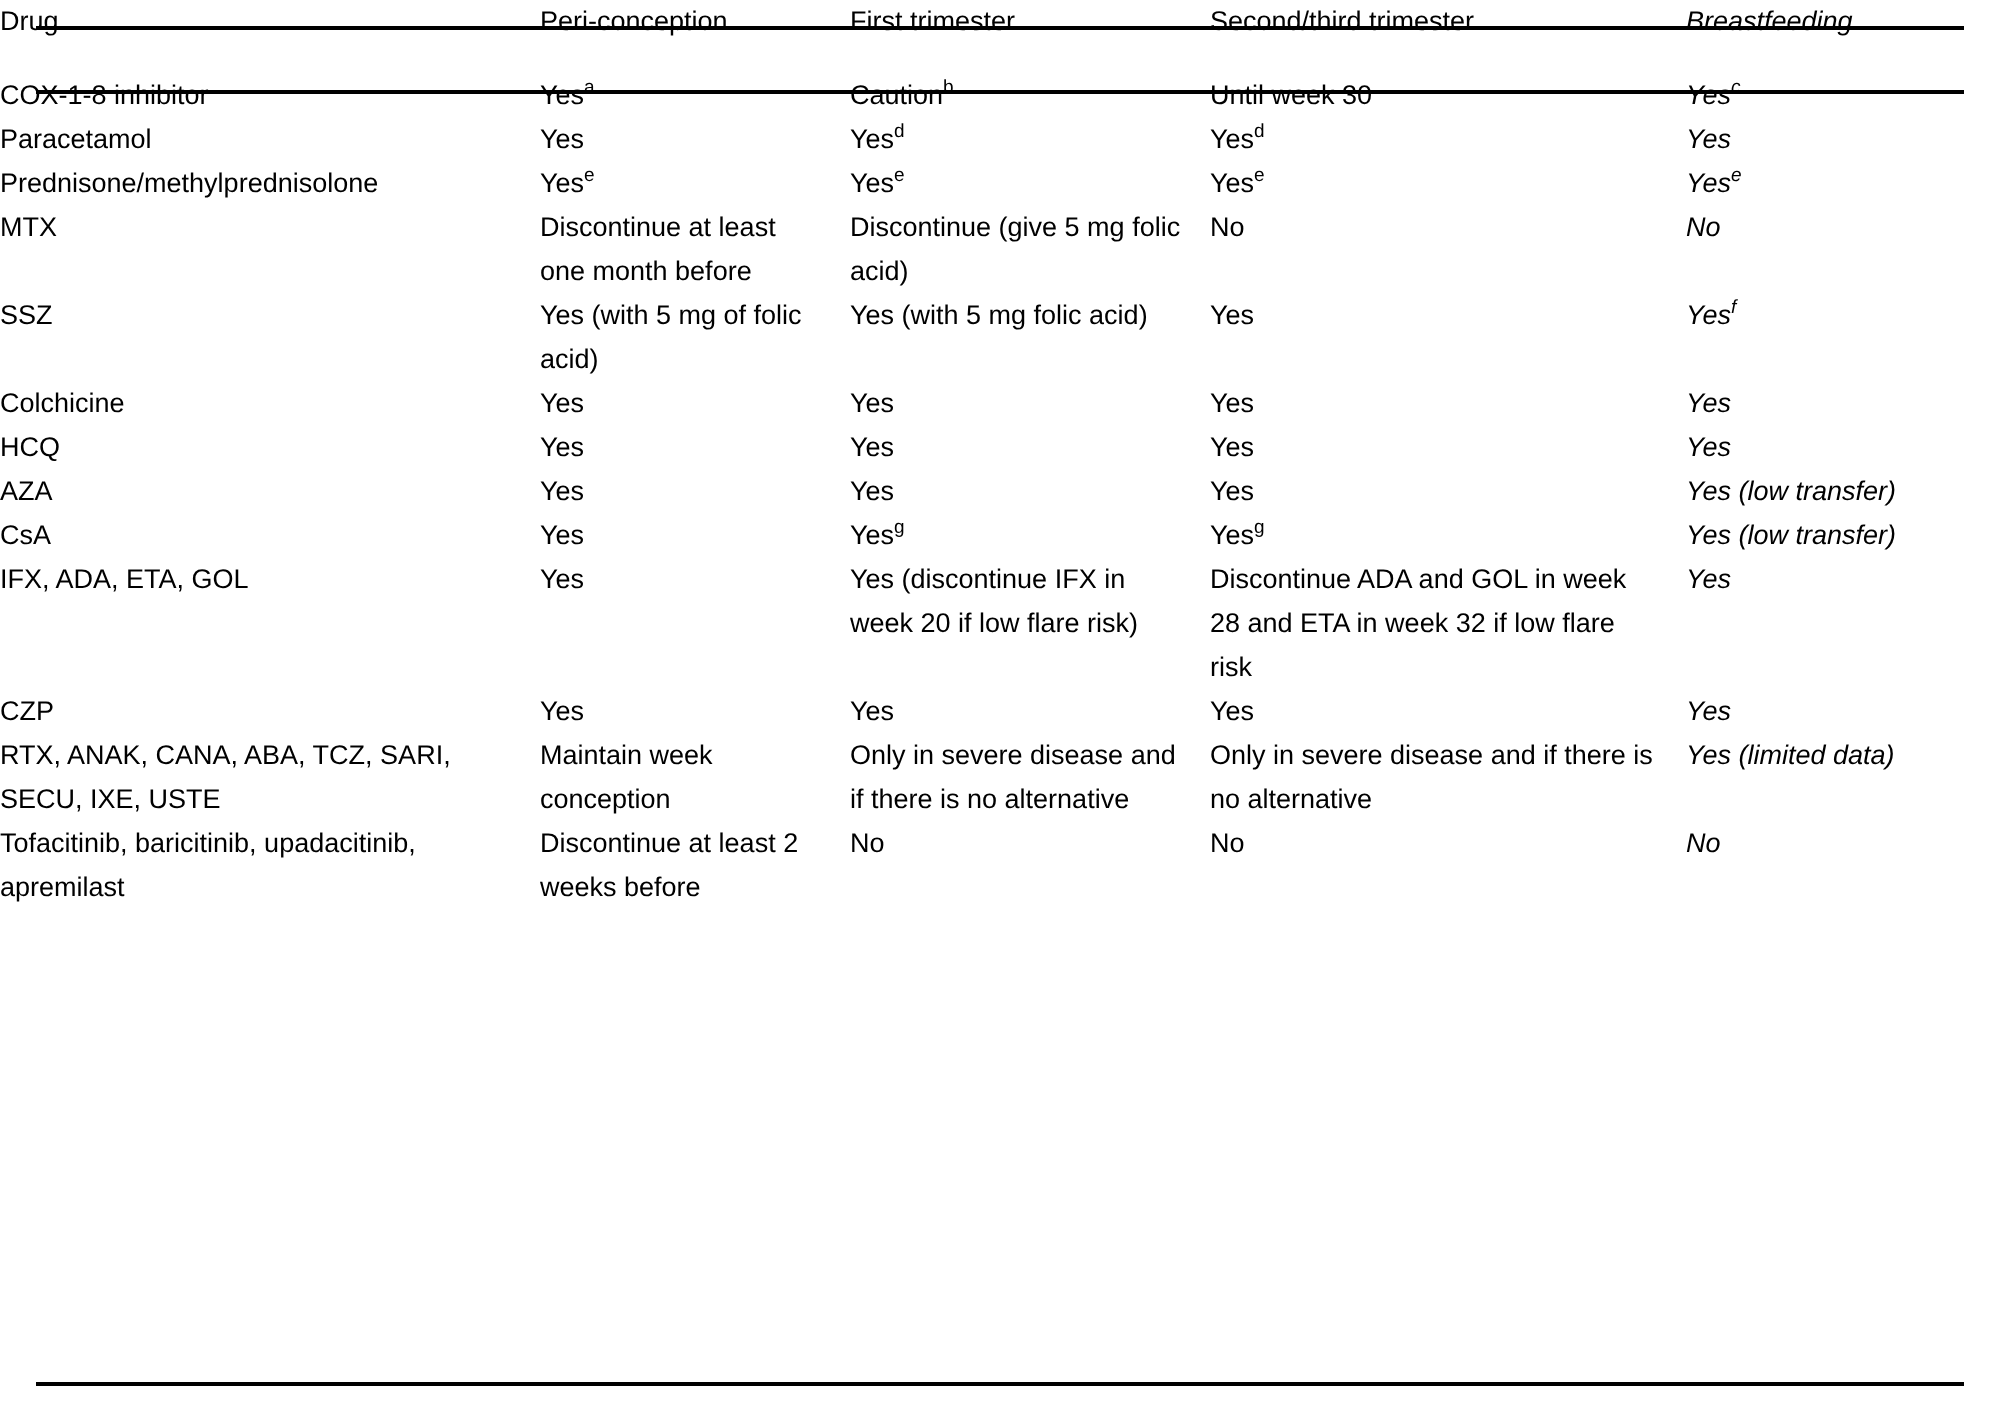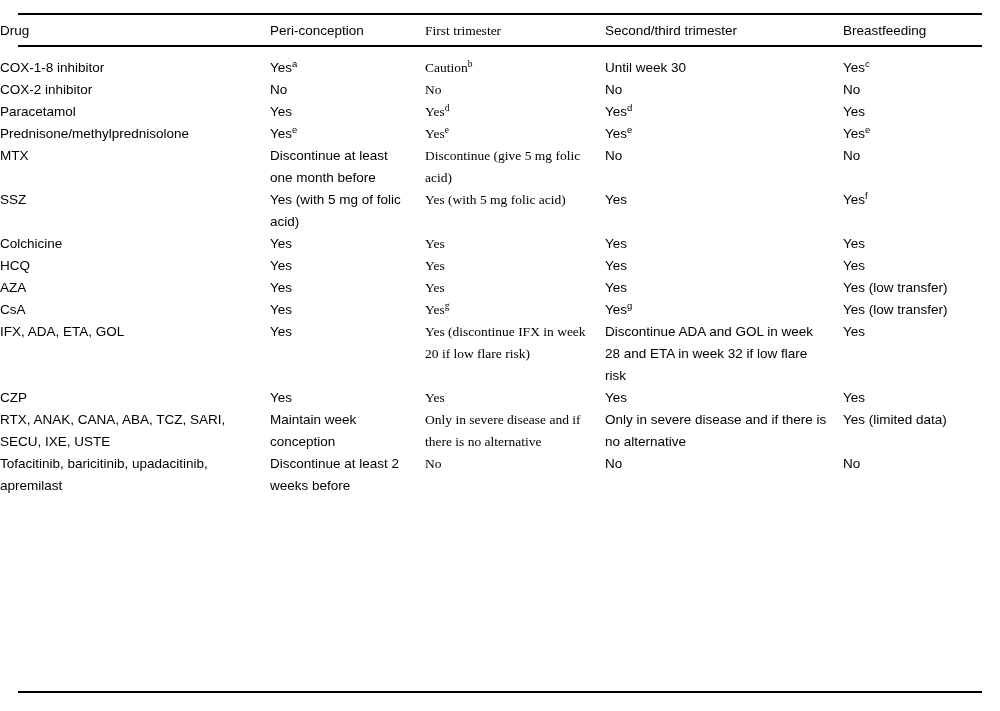--- a/index.html
+++ b/index.html
@@ -53,37 +53,37 @@
     text-align: left;
     font-weight: normal;
     font-size: 13.5px;
     line-height: 22px;
     padding: 0 12px 0 0;
     border: 0;
   }
 
   thead tr.header-row th {
     height: 32px;
-    padding-top: 20px;
+    padding-top: 0;
     padding-bottom: 0;
   }
 
   tbody tr.data-row td {
     padding-top: 0;
     padding-bottom: 0;
   }
 
   tbody tr.first-data td { padding-top: 5px; }
 
   
   .cell-drug   { padding-left: 25px; }
   .cell-peri   { padding-left: 0; }
-  .cell-first  { padding-left: 0; font-family: Liberation Serif, serif; }
+  .cell-first  { padding-left: 0; }
   .cell-second { padding-left: 0; }
-  .cell-bf     { padding-left: 0; }
+  .cell-bf     { padding-left: 0; font-style: italic; }
 
   thead .cell-drug { padding-left: 25px; }
 
   
   table.drug-table col.c-drug   { width: 270px; }
 
   sup {
     font-size: 9.5px;
     line-height: 0;
     vertical-align: super;
@@ -119,27 +119,20 @@
     </thead>
     <tbody id="table-body">
         <tr class="data-row first-data">
           <td class="cell-drug"><span class="cell-text">COX-1-8 inhibitor</span></td>
           <td class="cell-peri"><span class="cell-text">Yes</span><sup>a</sup></td>
           <td class="cell-first"><span class="cell-text">Caution</span><sup>b</sup></td>
           <td class="cell-second"><span class="cell-text">Until week 30</span></td>
           <td class="cell-bf"><span class="cell-text">Yes</span><sup>c</sup></td>
         </tr>
         <tr class="data-row">
-          <td class="cell-drug"><span class="cell-text">COX-2 inhibitor</span></td>
-          <td class="cell-peri"><span class="cell-text">No</span></td>
-          <td class="cell-first"><span class="cell-text">No</span></td>
-          <td class="cell-second"><span class="cell-text">No</span></td>
-          <td class="cell-bf"><span class="cell-text">No</span></td>
-        </tr>
-        <tr class="data-row">
           <td class="cell-drug"><span class="cell-text">Paracetamol</span></td>
           <td class="cell-peri"><span class="cell-text">Yes</span></td>
           <td class="cell-first"><span class="cell-text">Yes</span><sup>d</sup></td>
           <td class="cell-second"><span class="cell-text">Yes</span><sup>d</sup></td>
           <td class="cell-bf"><span class="cell-text">Yes</span></td>
         </tr>
         <tr class="data-row">
           <td class="cell-drug"><span class="cell-text">Prednisone/methylprednisolone</span></td>
           <td class="cell-peri"><span class="cell-text">Yes</span><sup>e</sup></td>
           <td class="cell-first"><span class="cell-text">Yes</span><sup>e</sup></td>

